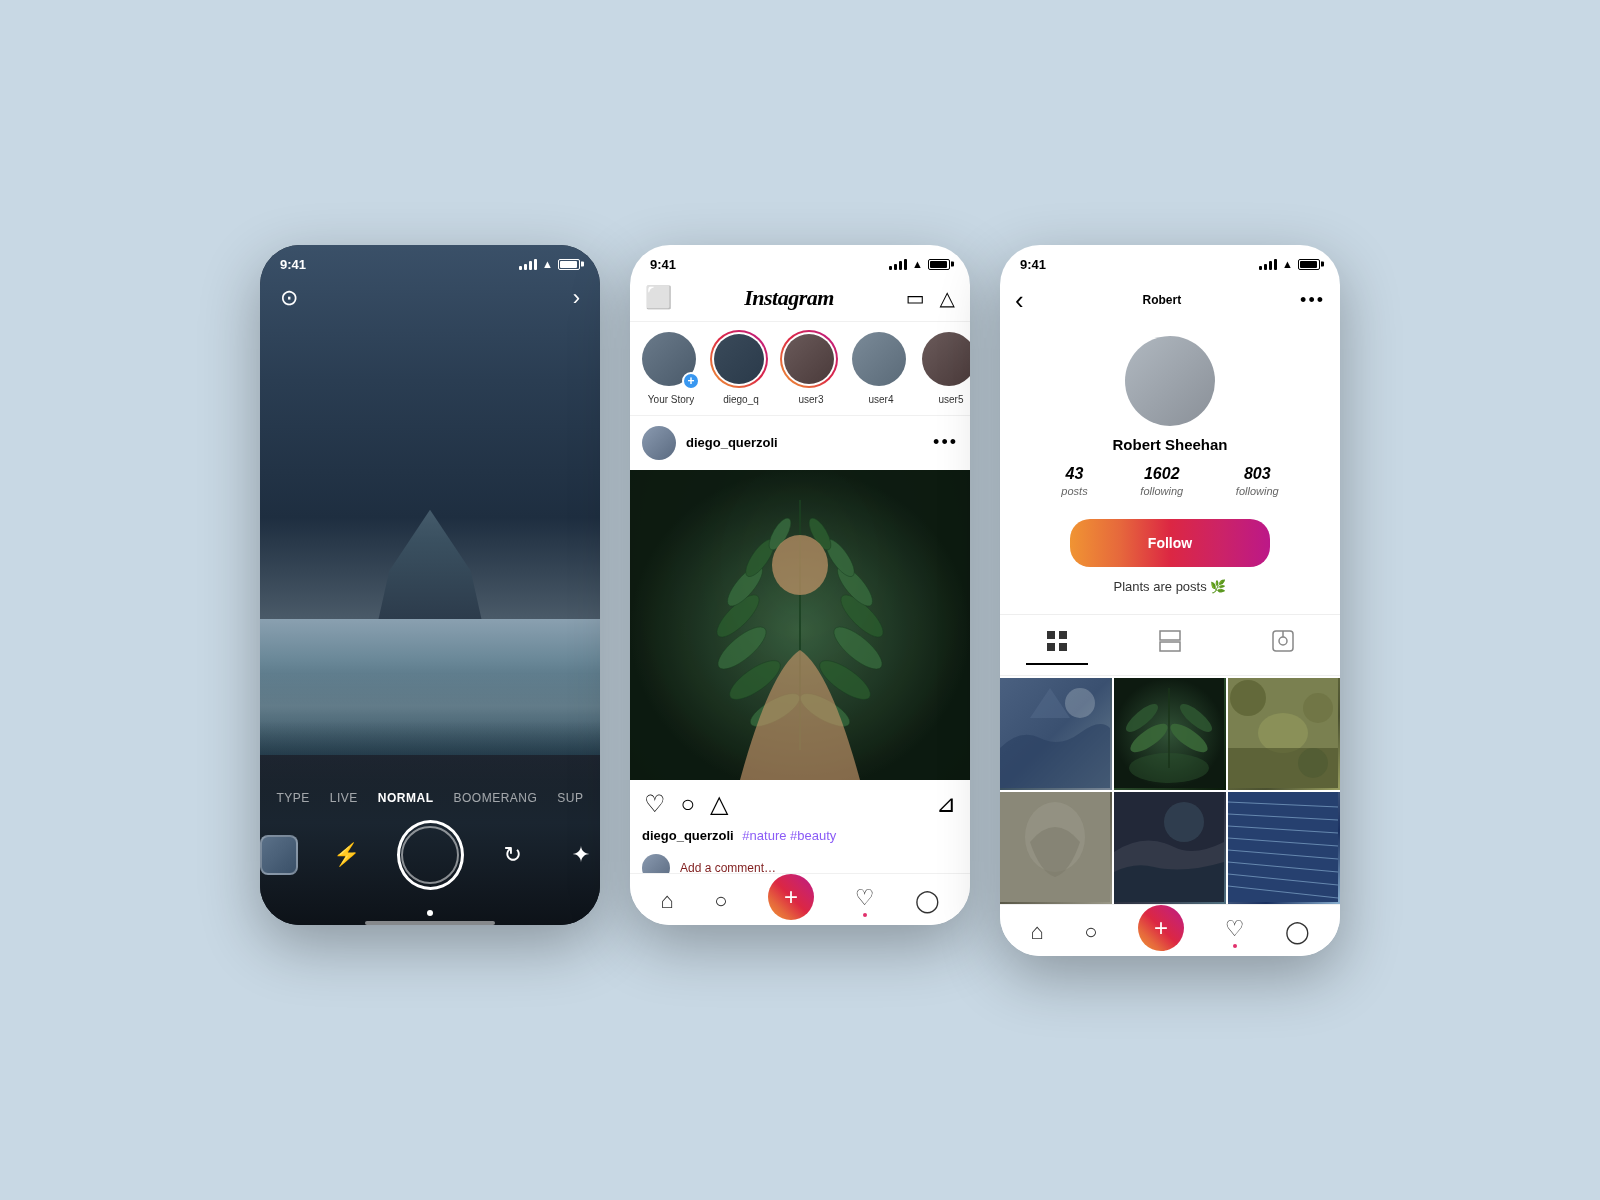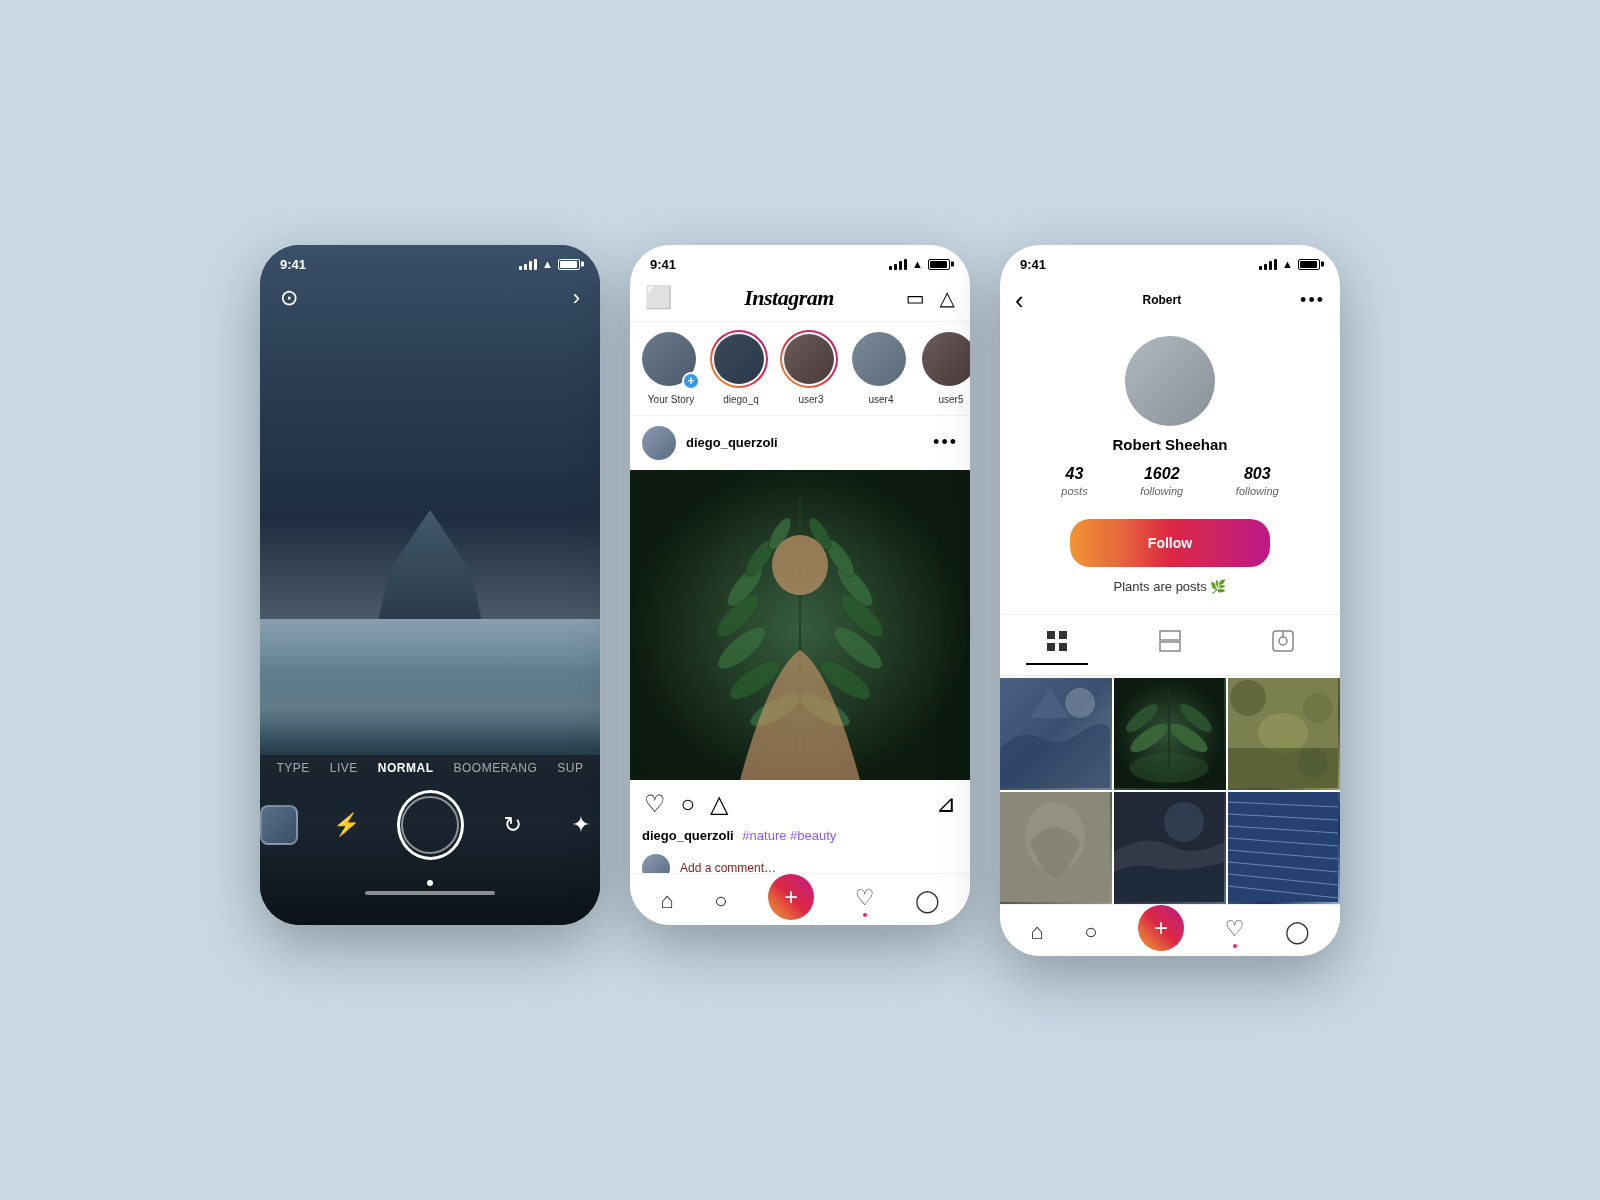--- a/index.html
+++ b/index.html
@@ -132,21 +132,20 @@
       align-items: center;
       padding: 5px 20px 10px;
       color: white;
     }
     .camera-bottom {
       position: absolute;
       bottom: 0;
       left: 0;
       right: 0;
       z-index: 10;
-      padding-bottom: 30px;
     }
     .camera-modes {
       display: flex;
       justify-content: center;
       gap: 20px;
       color: rgba(255,255,255,0.6);
       font-size: 12px;
       font-weight: 500;
       margin-bottom: 15px;
       text-transform: uppercase;

